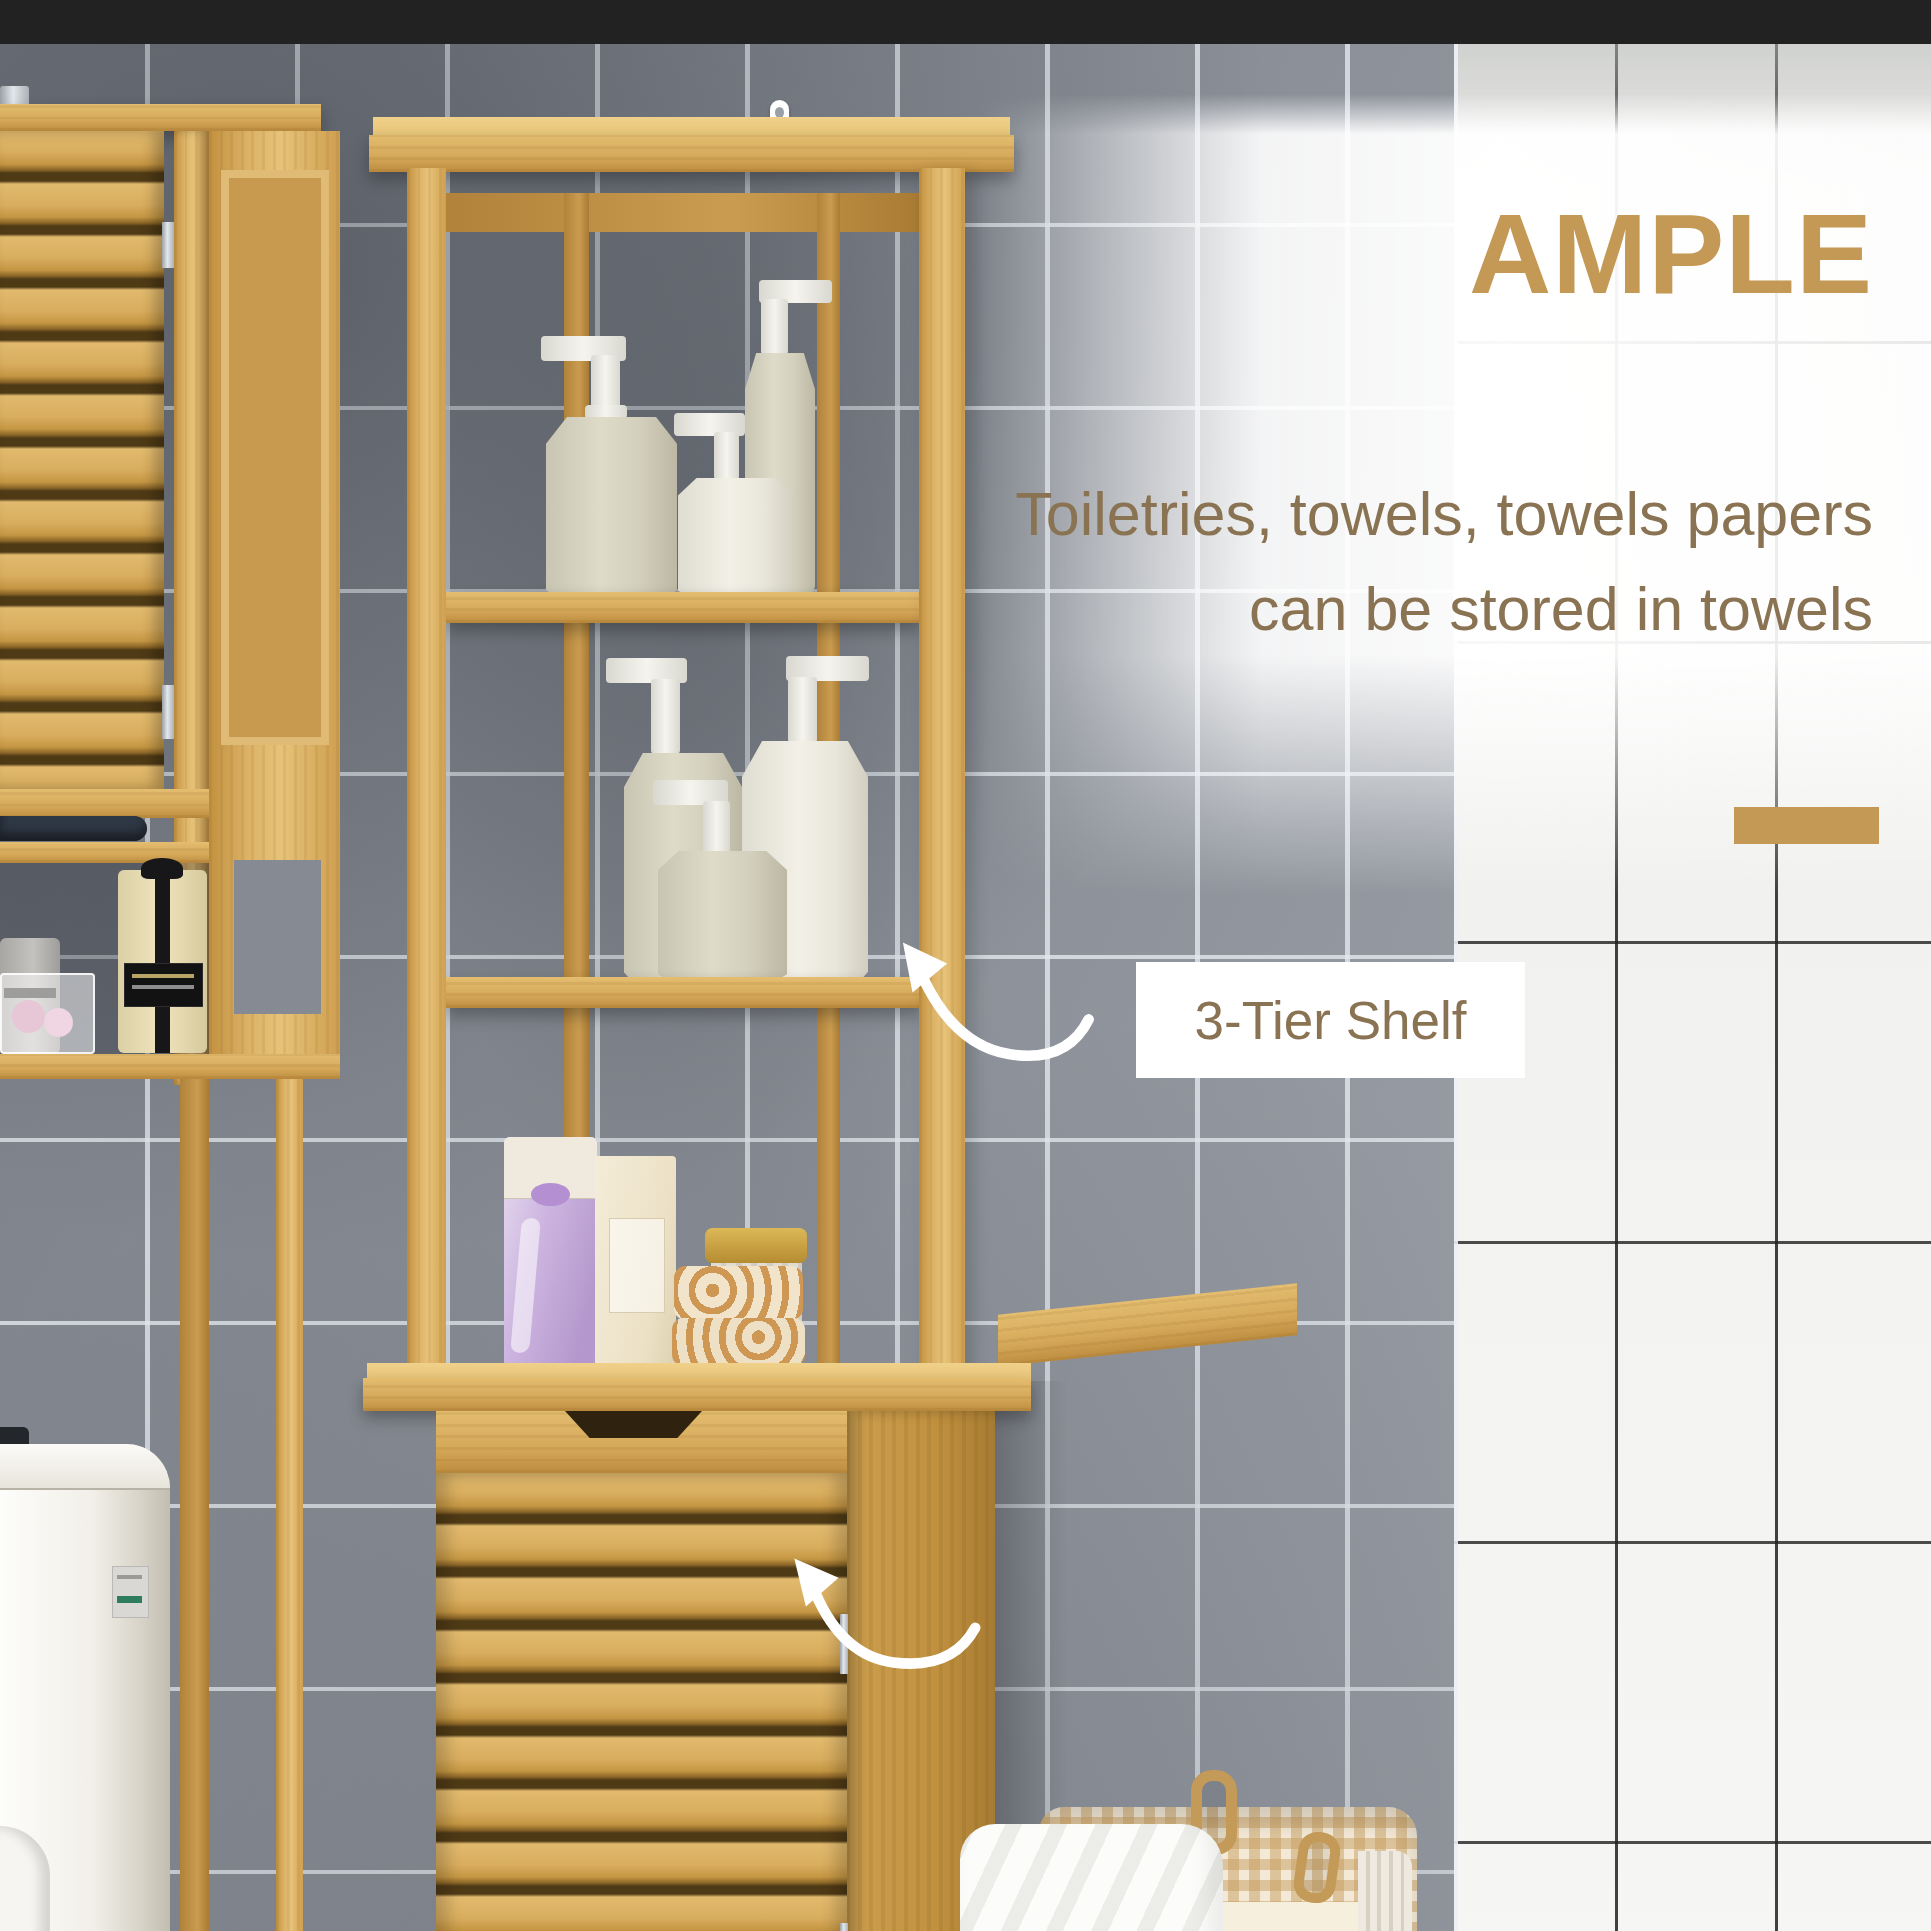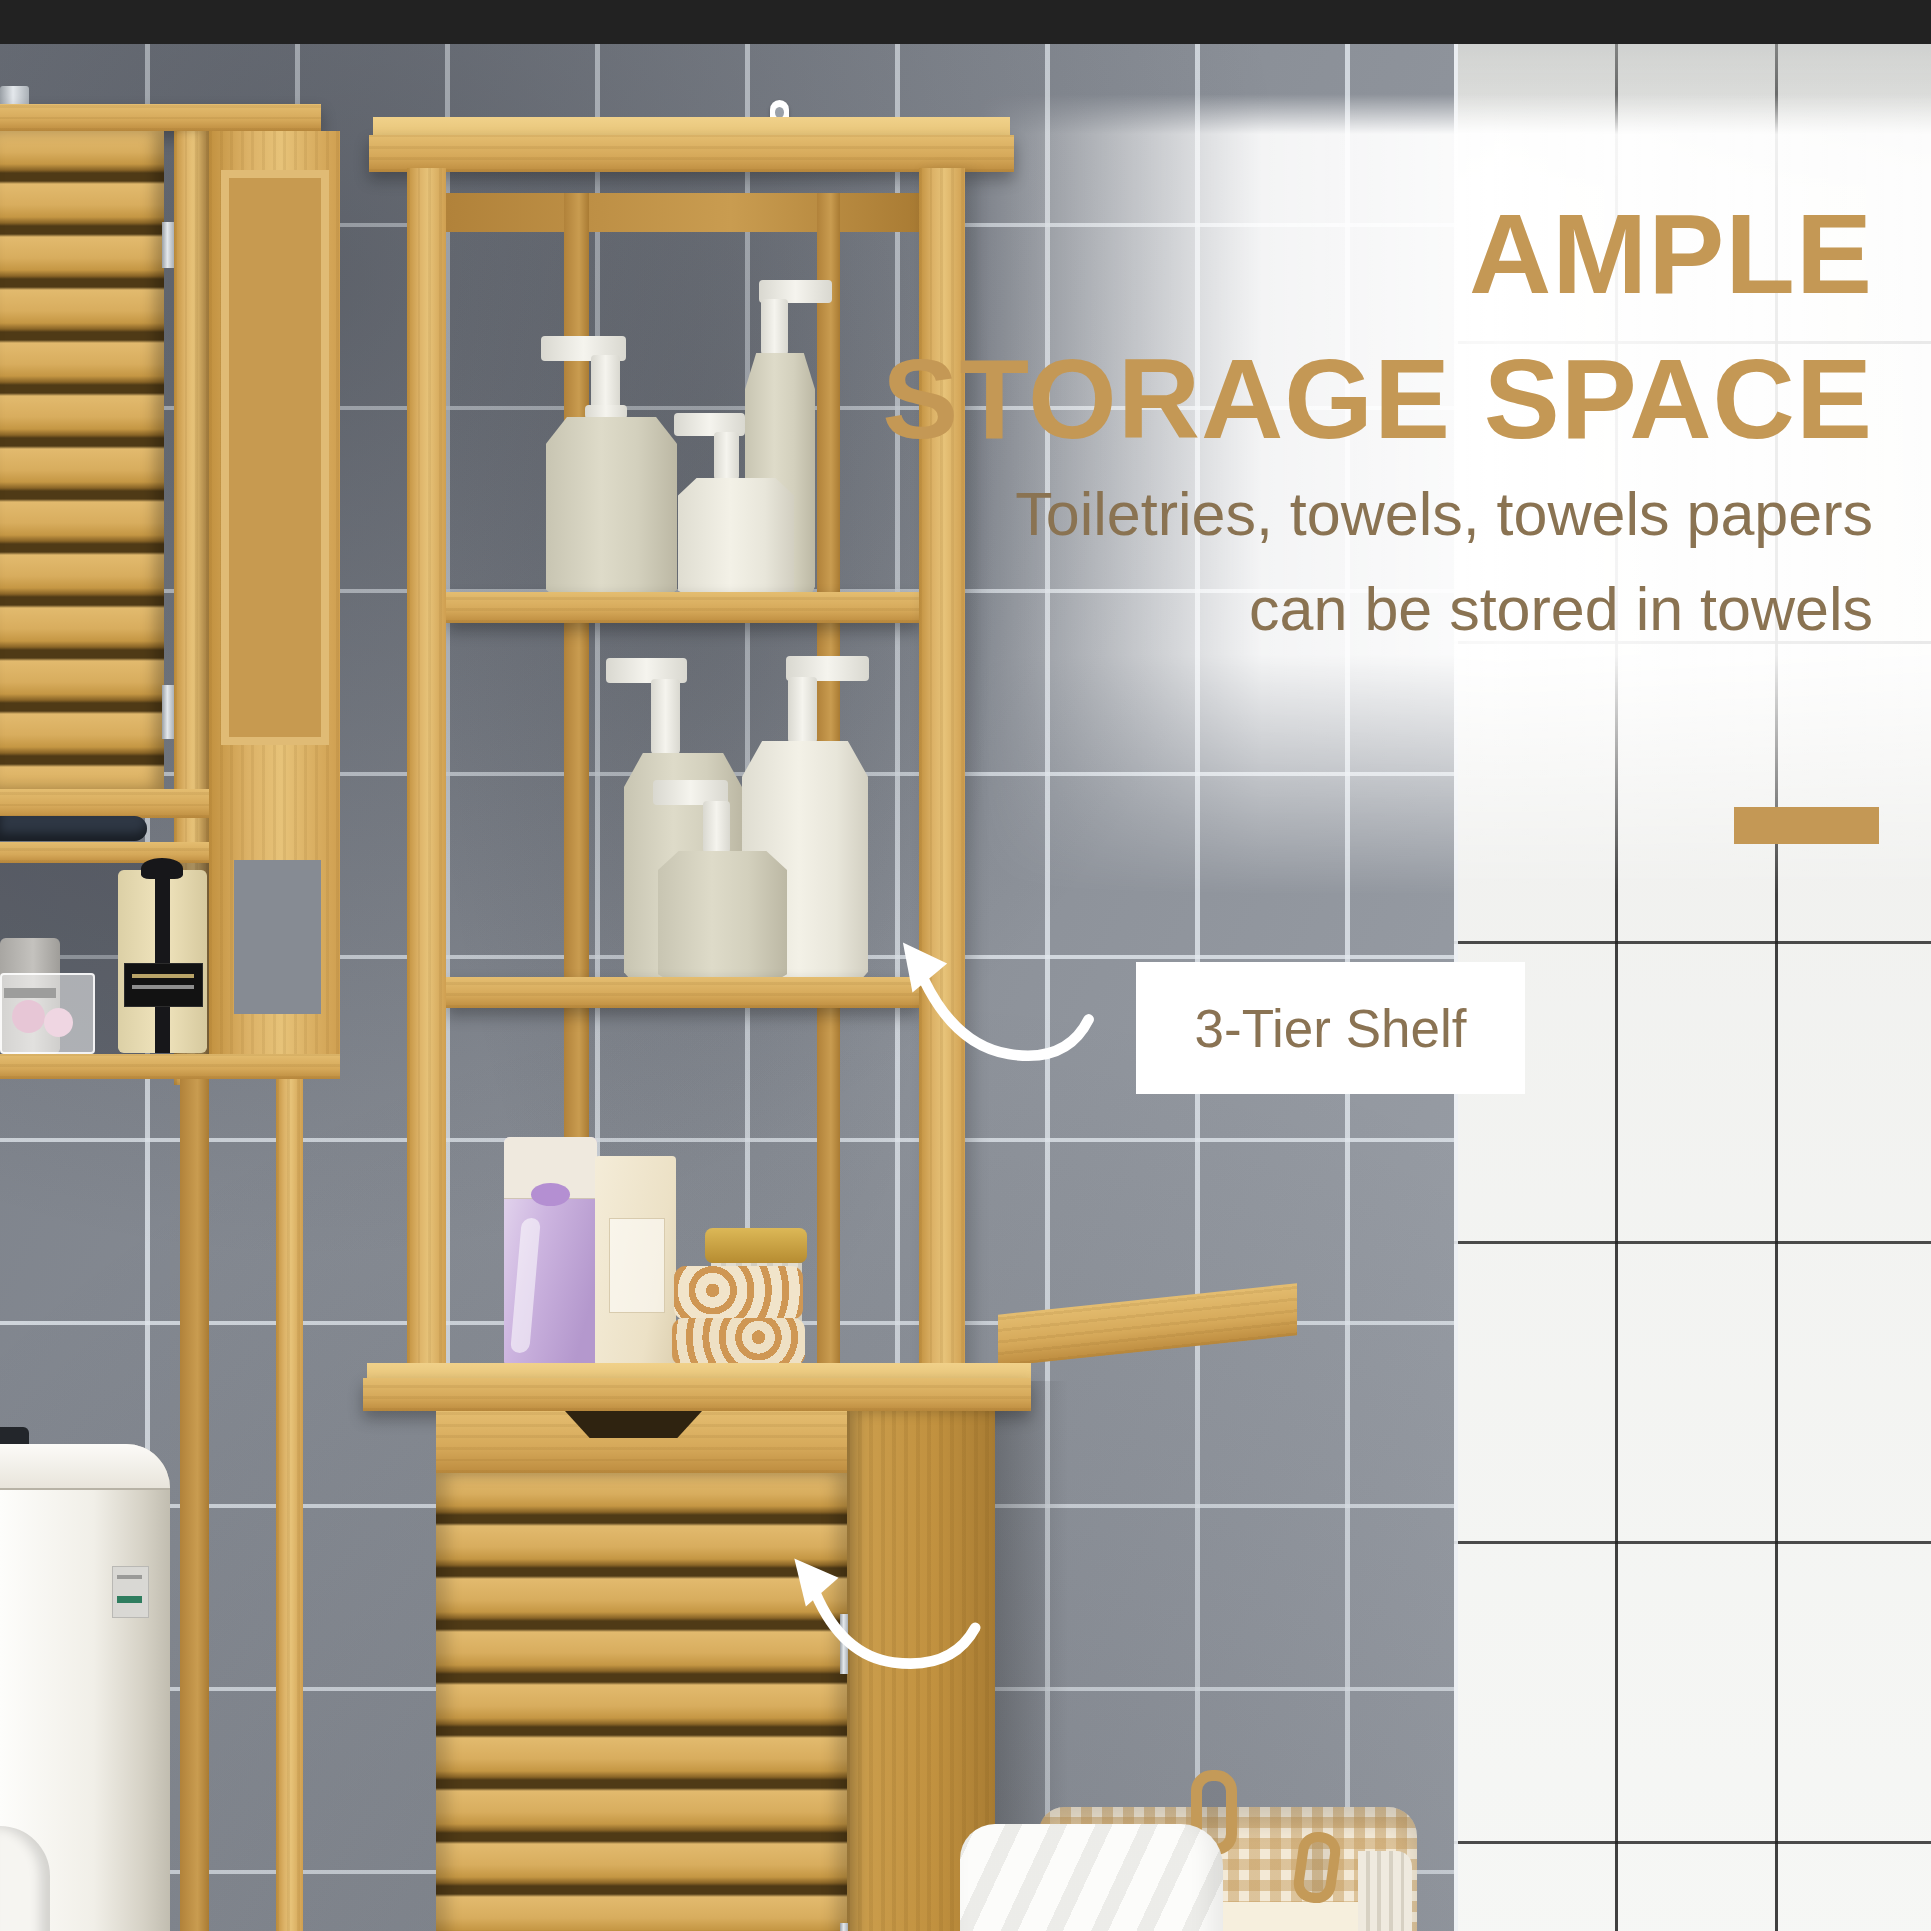--- a/index.html
+++ b/index.html
@@ -203,33 +203,32 @@
   <div class="abs" style="left:1296px;top:1788px;width:42px;height:71px;border:10.6px solid #c49a58;border-radius:19.3px;box-sizing:border-box;transform:rotate(8deg);background:rgba(0,0,0,.08);"></div>
   <div class="abs" style="left:1358px;top:1807px;width:54px;height:124px;background:repeating-linear-gradient(90deg,#efeadf 0 7.7px,#d7d1c3 7.7px 11.6px);border-radius:0 15.4px 0 0;"></div>
   <div class="abs" style="left:960px;top:1780px;width:263px;height:151px;border-radius:35px 42px 0 0;
       background:
         repeating-linear-gradient(115deg, rgba(140,140,130,.14) 0 15.4px, rgba(0,0,0,0) 15.4px 41px),
         #fcfcfa;
       box-shadow:inset -11.6px -17.4px 25px rgba(0,0,0,.08);"></div>
 
   <div class="abs headline" style="left:821px;top:137px;width:1052px;">
     <div>AMPLE</div>
-    <div>STORAGE SPACE</div>
   </div>
   <div class="abs bodytext" style="left:821px;top:423px;width:1052px;">
     <div>Toiletries, towels, towels papers</div>
     <div>can be stored in towels</div>
   </div>
   <div class="abs dash" style="left:1734px;top:763px;width:145px;height:37px;"></div>
 
   <svg class="abs arrow-svg" style="left:864px;top:883px;width:251px;height:154px;" viewBox="0 0 260 160">
     <path d="M233,96 Q210,142 150,132 Q95,123 62,55" fill="none" stroke="#ffffff" stroke-width="11" stroke-linecap="round"></path>
     <polygon points="40,16 86,38 50,68" fill="#ffffff"></polygon>
   </svg>
-  <div class="abs callout" style="left:1136px;top:918px;width:389px;height:132px;">
+  <div class="abs callout" style="left:1136px;top:918px;width:389px;height:116px;">
     <span>3-Tier Shelf</span>
   </div>
 
   <svg class="abs arrow-svg" style="left:763px;top:1501px;width:232px;height:154px;" viewBox="0 0 240 160">
     <path d="M220,86 Q196,130 135,122 Q82,115 54,50" fill="none" stroke="#ffffff" stroke-width="11" stroke-linecap="round"></path>
     <polygon points="32,14 78,34 44,64" fill="#ffffff"></polygon>
   </svg>
 
 </div>
 

